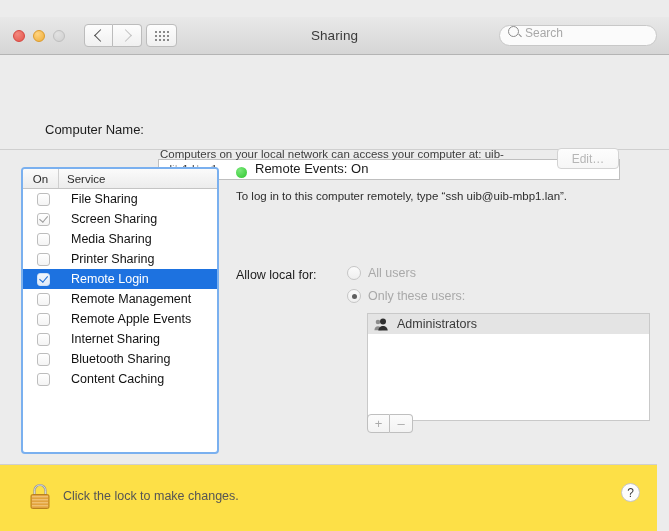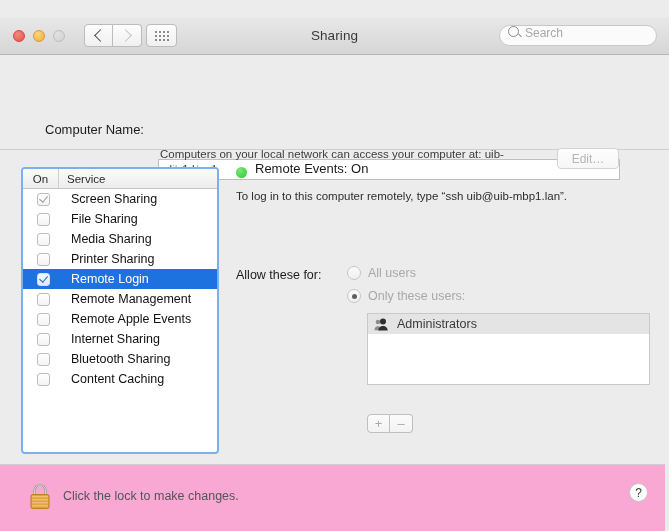--- a/index.html
+++ b/index.html
@@ -323,21 +323,21 @@
   }
   .radio-lbl {
     margin-left: 7px;
     font-size: 12.5px;
     color: #a9a9a9;
   }
 
   .users-box {
     position: absolute;
     left: 367px; top: 163px;
-    width: 283px; height: 72px;
+    width: 283px; height: 108px;
     background: #fff;
     border: 1px solid #c9c9c9;
     box-sizing: border-box;
     overflow: hidden;
   }
   .user-row {
     display: flex;
     align-items: center;
     height: 20px;
     background: #e4e4e4;
@@ -366,24 +366,24 @@
     color: #aaaaaa;
     font-size: 13px;
     line-height: 1;
   }
   .pm-btn.plus  { border-radius: 4px 0 0 4px; }
   .pm-btn.minus { border-radius: 0 4px 4px 0; border-left: none; }
 
   
   .bottom {
     position: absolute;
-    left: 0; right: 4px; bottom: 0;
+    left: 0; right: 12px; bottom: 0;
     height: 66px;
     border-top: 1px solid #cfcfcf;
-    background: #f9a8d4;
+    background: #fde047;
     margin-top: 14px;
   }
   .lock {
     position: absolute;
     left: 27px; top: 16px;
     width: 26px; height: 30px;
   }
   .lock-text {
     position: absolute;
     left: 63px; top: 24px;
@@ -463,29 +463,29 @@
   <div class="content">
 
     <div class="svc-wrap">
       <div class="svc-head">
         <div class="col-on">On</div>
         <div class="col-svc">Service</div>
       </div>
       <div class="svc-body" id="svc-body">
           <div class="svc-row">
             <div class="cell-on">
+              <span class="cbox"></span>
+            </div>
+            <div class="cell-name">File Sharing</div>
+          </div>
+          <div class="svc-row">
+            <div class="cell-on">
               <span class="cbox checked"></span>
             </div>
             <div class="cell-name">Screen Sharing</div>
-          </div>
-          <div class="svc-row">
-            <div class="cell-on">
-              <span class="cbox"></span>
-            </div>
-            <div class="cell-name">File Sharing</div>
           </div>
           <div class="svc-row">
             <div class="cell-on">
               <span class="cbox"></span>
             </div>
             <div class="cell-name">Media Sharing</div>
           </div>
           <div class="svc-row">
             <div class="cell-on">
               <span class="cbox"></span>
@@ -528,21 +528,21 @@
             </div>
             <div class="cell-name">Content Caching</div>
           </div>
         </div>
     </div>
 
     <span class="status-dot"></span>
     <div class="status-title">Remote Events: On</div>
     <div class="status-desc">To log in to this computer remotely, type “ssh uib@uib-mbp1.lan”.</div>
 
-    <div class="allow-label">Allow these for:</div>
+    <div class="allow-label">Allow local for:</div>
 
     <div class="radio-row r1">
       <span class="radio"></span>
       <span class="radio-lbl">All users</span>
     </div>
     <div class="radio-row r2">
       <span class="radio sel"></span>
       <span class="radio-lbl">Only these users:</span>
     </div>
 

